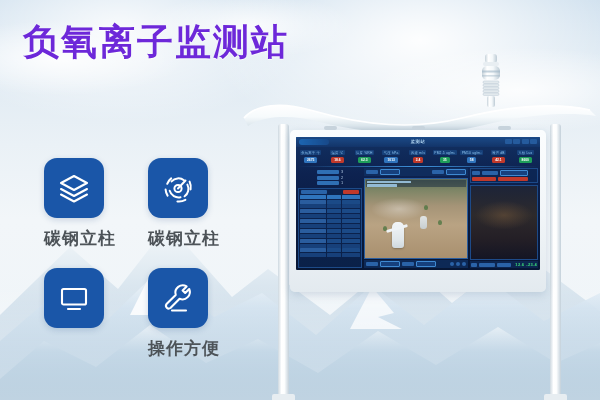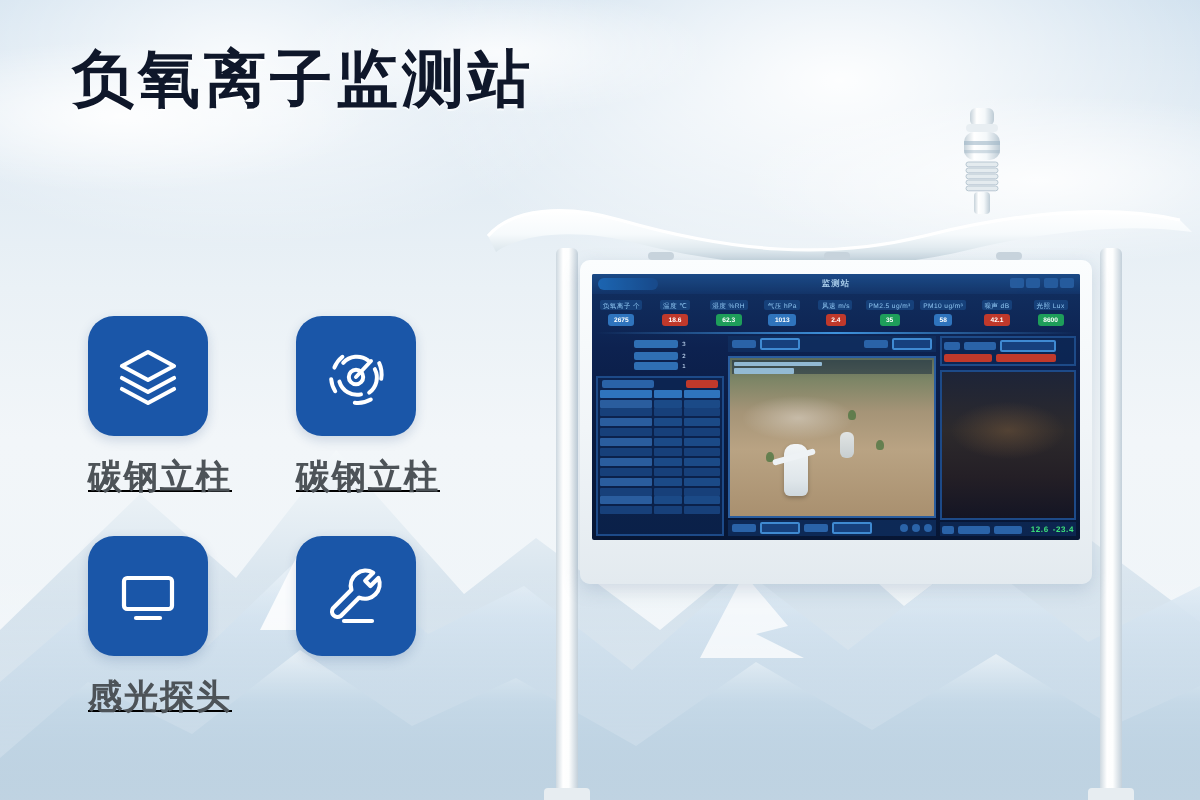--- a/index.html
+++ b/index.html
@@ -26,41 +26,41 @@
       radial-gradient(ellipse 150px 46px at 250px 26px, rgba(255,255,255,.8),rgba(255,255,255,0) 70%),
       radial-gradient(ellipse 210px 60px at 520px 90px, rgba(255,255,255,.85),rgba(255,255,255,0) 72%);
     pointer-events:none;
   }
   
   .mountains{position:absolute;left:0;right:0;bottom:0;height:235px;}
   .mountains svg{display:block;width:100%;height:100%;}
 
   
   .headline{
-    position:absolute;left:36px;top:24px;
-    font-size:31px;line-height:1;font-weight:bold;
-    letter-spacing:2px;color:#0f172a;
+    position:absolute;left:23px;top:24px;
+    font-size:36px;line-height:1;font-weight:bold;
+    letter-spacing:2px;color:#6d28d9;
     text-shadow:0 1px 0 rgba(255,255,255,.7);
     white-space:nowrap;
   }
   .badge{
     position:absolute;left:48px;top:90px;
     background:#1a56a8;color:#fff;
     border-radius:16px;
     padding:6px 18px 7px;
     font-size:16px;font-weight:bold;letter-spacing:1px;
     white-space:nowrap;
     box-shadow:0 2px 5px rgba(20,60,120,.25);
   }
 
   
   .features{
     position:absolute;left:44px;top:158px;
     display:grid;grid-template-columns:104px 104px;grid-template-rows:auto auto;
-    column-gap:0;row-gap:18px;text-decoration:underline;
+    column-gap:0;row-gap:18px;
   }
   .feat{width:104px;text-align:left;}
   .feat .tile{
     width:60px;height:60px;border-radius:13px;background:#1a56a8;
     display:flex;align-items:center;justify-content:center;
     box-shadow:0 2px 6px rgba(20,60,120,.18);
   }
   .feat .tile svg{display:block;}
   .feat .cap{
     margin-top:9px;font-size:17px;color:#4d5358;font-weight:bold;
@@ -293,30 +293,30 @@
       <div class="cap">碳钢立柱</div>
     </div>
 
     <div class="feat">
       <div class="tile">
         <svg width="34" height="34" viewBox="0 0 34 34" fill="none" stroke="#fff" stroke-width="2.1" stroke-linejoin="round" stroke-linecap="round">
           <rect x="5" y="8" width="24" height="15.5" rx="1.6"></rect>
           <path d="M11 28 L23 28"></path>
         </svg>
       </div>
-      <div class="cap">感光探头</div>
     </div>
 
     <div class="feat">
       <div class="tile">
         <svg width="34" height="34" viewBox="0 0 34 34" fill="none" stroke="#fff" stroke-width="2.1" stroke-linejoin="round" stroke-linecap="round">
           <path d="M25.6 5.4 L21.6 9.4 L24.2 12 L28.2 8 A7.4 7.4 0 0 1 18.6 17.8 L9.4 27 A2.8 2.8 0 0 1 5.5 23.1 L14.7 13.9 A7.4 7.4 0 0 1 25.6 5.4 Z"></path>
           <path d="M11 29.5 L25 29.5"></path>
         </svg>
       </div>
+      <div class="cap">操作方便</div>
     </div>
   </div>
 
   <div class="station">
 
     <div class="sensor">
       <svg width="38" height="58" viewBox="0 0 38 58">
         <defs>
           <linearGradient id="sg" x1="0" y1="0" x2="1" y2="0">
             <stop offset="0%" stop-color="#c6d2da"></stop>

